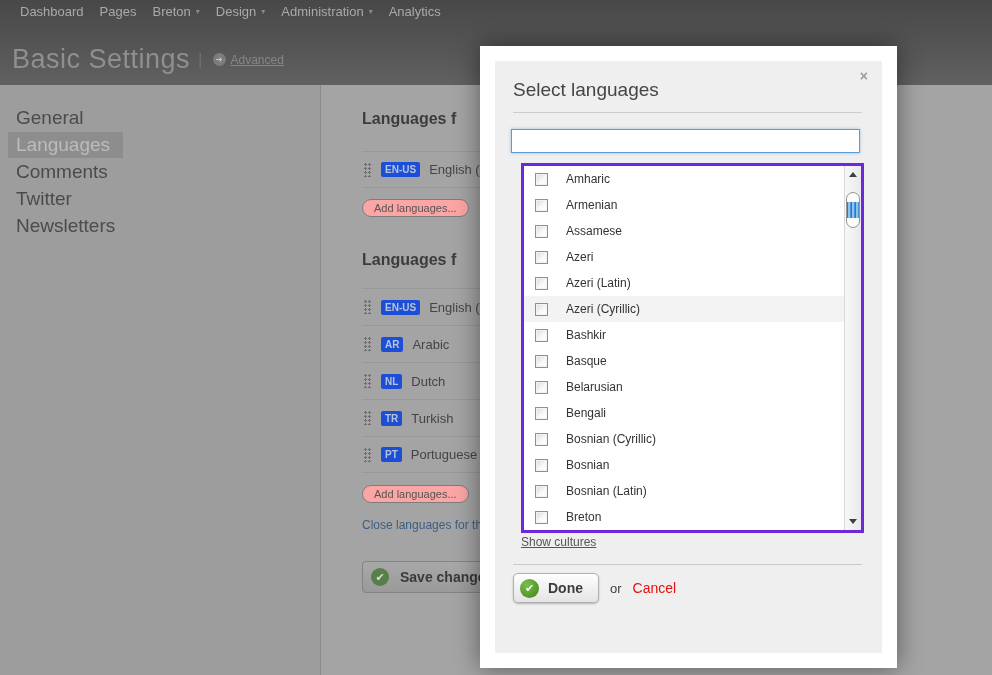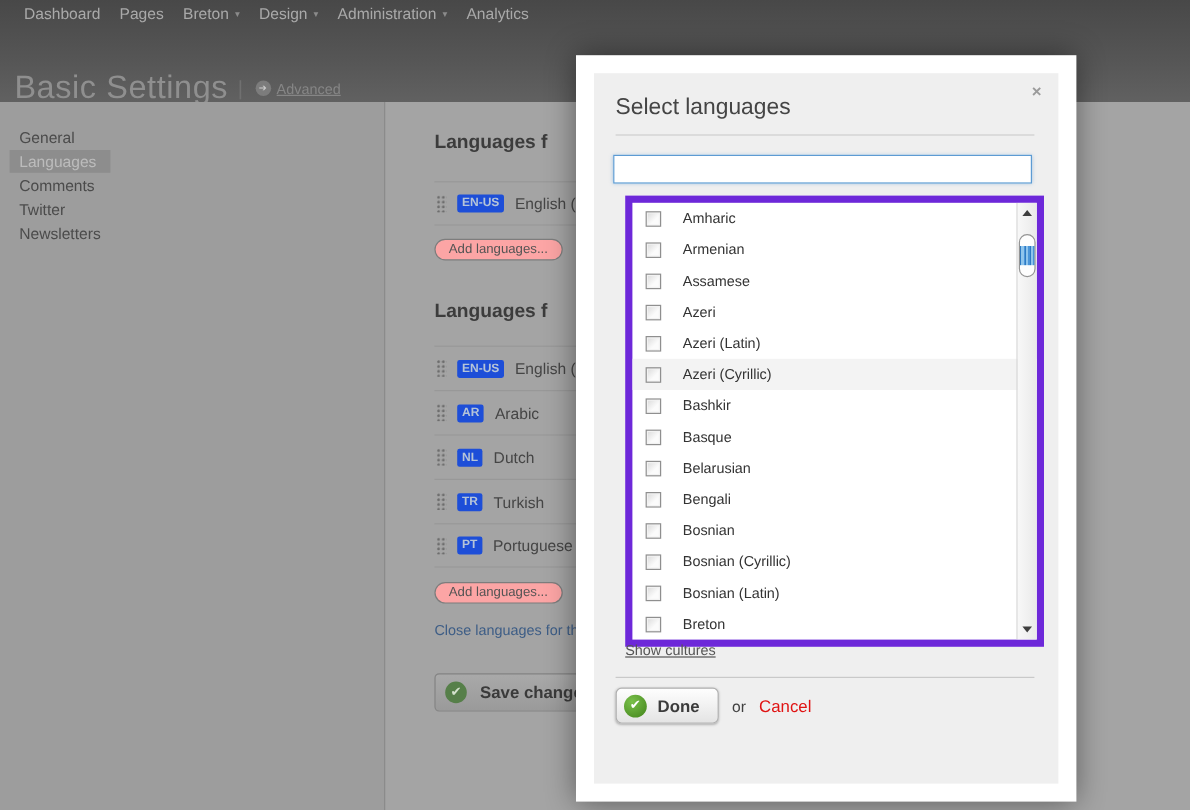--- a/index.html
+++ b/index.html
@@ -5,30 +5,30 @@
   html,body{margin:0;padding:0;}
   .stage{position:relative;width:992px;height:675px;overflow:hidden;
          background:#a4a4a4;font-family:"Liberation Sans",sans-serif;
          -webkit-font-smoothing:antialiased;}
   
   .header{position:absolute;top:0;left:0;right:0;height:85px;
           background:linear-gradient(180deg,#484848 0%,#565656 60%,#616161 100%);}
   .nav{position:absolute;top:4px;left:20px;display:flex;gap:16px;align-items:flex-start;}
   .nav a{font-size:13px;color:#a9a9a9;text-decoration:none;display:flex;align-items:center;gap:5px;}
   .nav .caret{font-size:8px;color:#8b8b8b;line-height:1;}
-  .title-row{position:absolute;top:58px;left:12px;display:flex;align-items:center;}
+  .title-row{position:absolute;top:44px;left:12px;display:flex;align-items:center;}
   .page-title{font-size:27px;color:#8f8f8f;letter-spacing:.5px;}
   .title-sep{font-size:17px;color:#707070;margin:0 10px 0 8px;}
   .adv-ico{width:13px;height:13px;border-radius:50%;background:#7c7c7c;color:#c9c9c9;
            font-size:8px;line-height:13px;text-align:center;margin-right:5px;}
   .adv-label{font-size:12px;color:#868686;}
   .sidebar{position:absolute;top:85px;left:0;width:320px;bottom:0;background:#9d9d9d;
            border-right:1px solid #8b8b8b;}
   .side-list{position:absolute;top:20px;left:8px;list-style:none;margin:0;padding:0;}
-  .side-list li{font-size:13px;color:#4b4b4b;padding:2px 8px;margin-bottom:1px;cursor:pointer;}
+  .side-list li{font-size:19px;color:#4b4b4b;padding:2px 8px;margin-bottom:1px;cursor:pointer;}
   .side-list li.selected{background:#8d8d8d;color:#bcbcbc;}
   .content-h{position:absolute;left:362px;font-size:16px;font-weight:bold;color:#3c3c3c;}
   .rows{position:absolute;left:362px;width:330px;}
   .lang-row{height:37px;border-top:1px solid #989898;display:flex;align-items:center;gap:9px;padding-left:2px;box-sizing:border-box;}
   .lang-row:last-child{border-bottom:1px solid #989898;}
   .drag{width:8px;height:14px;flex:0 0 auto;
         background-image:radial-gradient(circle at 1.5px 1.5px,#6d6d6d 1px,transparent 1.4px);
         background-size:4px 4px;}
   .badge{background:#1d4ed8;color:#b5c4d8;font-size:10px;font-weight:bold;
          padding:2px 4px;border-radius:2px;line-height:1.1;}
@@ -46,21 +46,21 @@
   .modal{position:absolute;left:480px;top:46px;width:417px;height:622px;background:#ffffff;
          box-shadow:0 0 24px rgba(0,0,0,.45);}
   .panel{position:absolute;left:15px;top:15px;right:15px;bottom:15px;background:#efefef;}
   .m-close{position:absolute;top:7px;right:14px;font-size:14px;font-weight:bold;color:#9b9b9b;cursor:pointer;}
   .m-title{position:absolute;top:18px;left:18px;font-size:19px;color:#454545;}
   .m-hr1{position:absolute;top:51px;left:18px;right:20px;border-top:1px solid #cdcdcd;}
   .m-search{position:absolute;top:68px;left:16px;width:339px;height:20px;
             border:1px solid #5d9bd3;box-shadow:0 0 3px rgba(93,155,211,.55);
             background:#fff;font-size:13px;padding:1px 4px;outline:none;}
   .listbox{position:absolute;top:102px;left:26px;width:337px;height:364px;background:#fff;
-           border:6px solid #6d28d9;overflow:hidden;}
+           border:3px solid #6d28d9;overflow:hidden;}
   .opt{height:26px;display:flex;align-items:center;padding-left:11px;cursor:default;}
   .opt.hover{background:#f3f3f3;}
   .cb{width:11px;height:11px;border:1px solid #8f8f8f;flex:0 0 auto;
       background:linear-gradient(135deg,#d9d9d9,#fbfbfb 60%);box-shadow:inset 0 0 0 1px #f2f2f2;}
   .opt-label{margin-left:18px;font-size:12px;color:#333;}
   .sbar{position:absolute;top:0;right:0;bottom:0;width:16px;
         background:linear-gradient(90deg,#f8f8f8,#e9e9e9);border-left:1px solid #d8d8d8;}
   .sb-up,.sb-down{position:absolute;left:0;width:16px;height:15px;display:flex;align-items:center;justify-content:center;cursor:pointer;}
   .sb-up{top:1px;} .sb-down{bottom:1px;}
   .tri-up{width:0;height:0;border-left:4px solid transparent;border-right:4px solid transparent;border-bottom:5px solid #3e3e3e;}
@@ -218,25 +218,25 @@
         <div class="opt">
             <span class="cb"></span>
             <span class="opt-label">Belarusian</span>
           </div>
         <div class="opt">
             <span class="cb"></span>
             <span class="opt-label">Bengali</span>
           </div>
         <div class="opt">
             <span class="cb"></span>
+            <span class="opt-label">Bosnian (Cyrillic)</span>
+          </div>
+        <div class="opt">
+            <span class="cb"></span>
             <span class="opt-label">Bosnian</span>
-          </div>
-        <div class="opt">
-            <span class="cb"></span>
-            <span class="opt-label">Bosnian (Cyrillic)</span>
           </div>
         <div class="opt">
             <span class="cb"></span>
             <span class="opt-label">Bosnian (Latin)</span>
           </div>
         <div class="opt">
             <span class="cb"></span>
             <span class="opt-label">Breton</span>
           </div>
 

